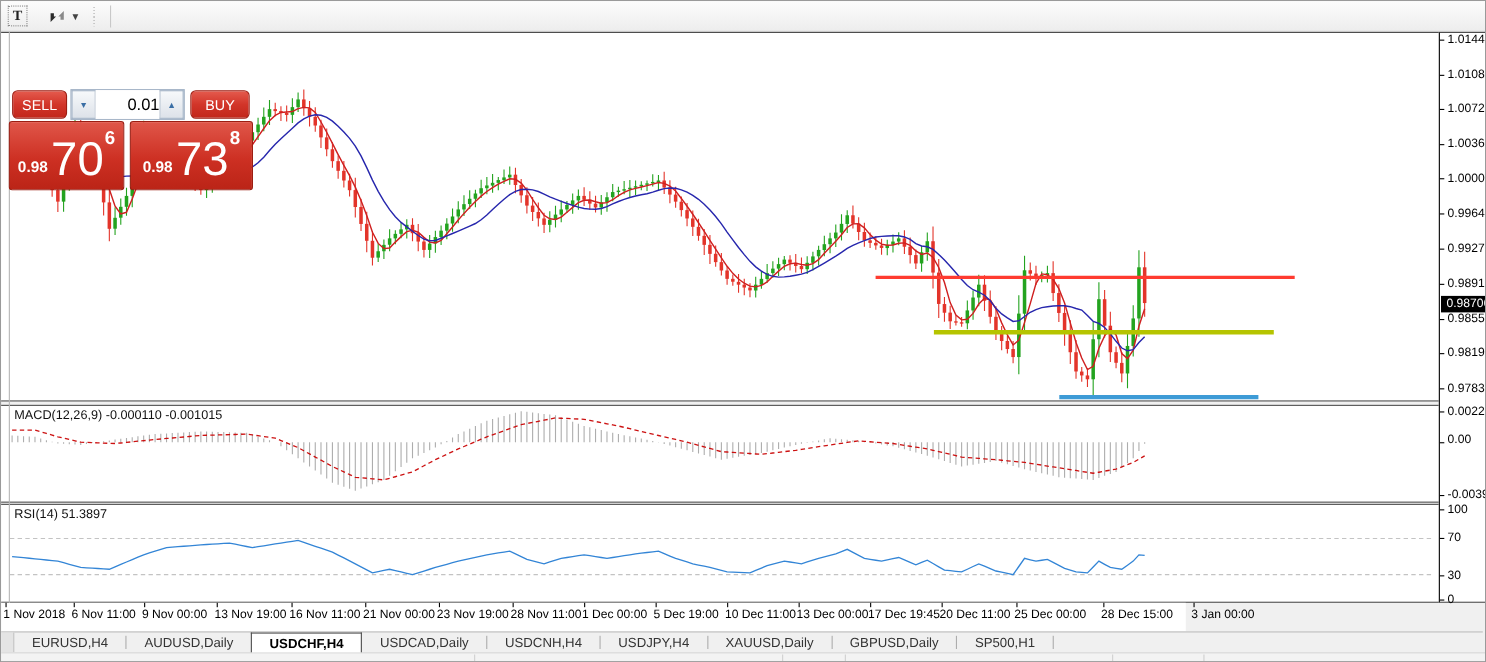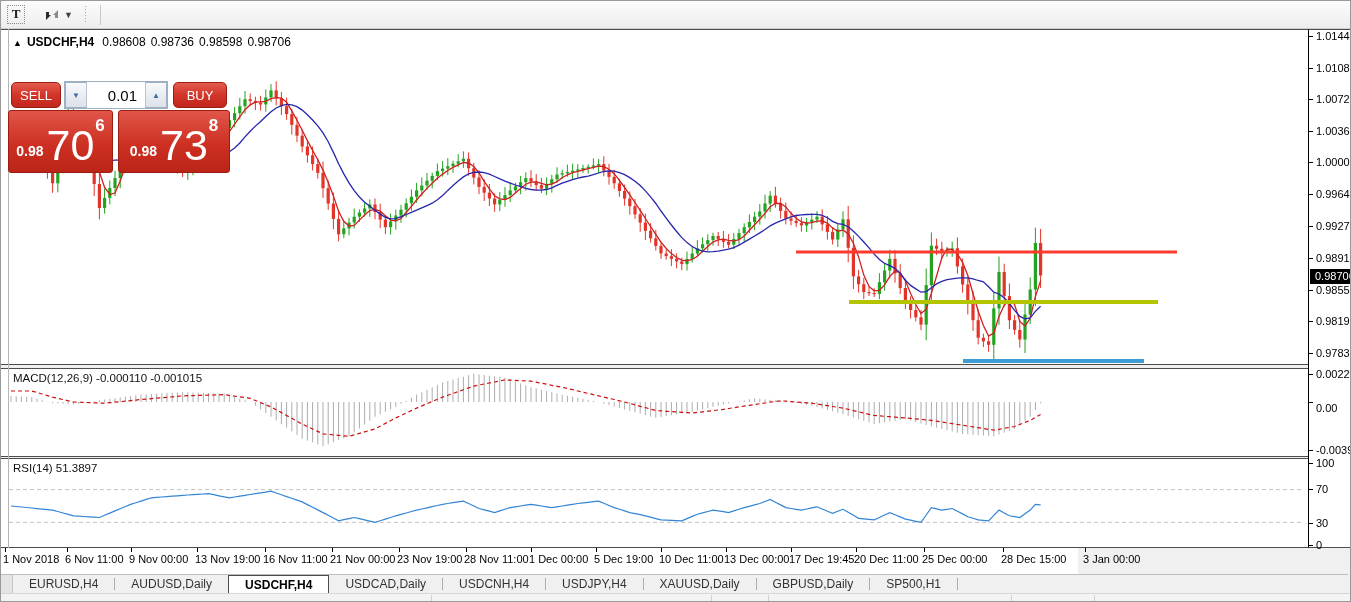--- a/index.html
+++ b/index.html
@@ -51,21 +51,21 @@
   
   .trade-panel { position:absolute; left:7px; top:48px; width:222px; height:95px; z-index:10; }
   .tp-btn { position:absolute; border:1px solid #9c1d12; border-radius:5px; color:#fff; font-size:13px; font-family:inherit;
     background:linear-gradient(180deg,#e45a4d 0%,#d23529 50%,#c2271b 100%); text-align:center; }
   .tp-sell { left:3px; top:4px; width:50px; height:26px; }
   .tp-buy  { left:165px; top:4px; width:54px; height:26px; }
   .tp-lot { position:absolute; left:56px; top:3px; width:104px; height:28px; display:flex; border:1px solid #9fb0c4; background:#fff; }
   .tp-spin { width:22px; height:100%; border:1px solid #9fb0c4; background:linear-gradient(#f7f9fb,#dde2e9); color:#3a6ea5; font-size:8px; font-family:inherit; }
   .tp-spin.dec { border-right:1px solid #b9c4d2; }
   .tp-spin.inc { border-left:1px solid #b9c4d2; }
-  .tp-input { flex:1; width:56px; border:none; outline:none; font-size:15px; text-align:right; padding-right:8px; font-family:inherit; color:#000; }
+  .tp-input { flex:1; width:56px; border:none; outline:none; font-size:15px; text-align:right; font-family:inherit; color:#000; }
   .tp-price { position:absolute; top:32px; height:63px; border:1px solid #9c1d12; border-radius:3px; color:#fff;
     background:linear-gradient(180deg,#e05649 0%,#cd3023 55%,#bb2417 100%);
     display:flex; align-items:flex-end; justify-content:center; padding-bottom:9px; cursor:pointer; }
   .tp-price-sell { left:0; width:105px; }
   .tp-price-buy  { left:110px; width:112px; }
   .tp-price .pp { font-size:14px; font-weight:bold; margin:0 3px 4px 0; }
   .tp-price .pb { font-size:43px; line-height:0.82; font-weight:500; }
   .tp-price .ps { font-size:17px; font-weight:bold; position:relative; top:-27px; margin-left:1px; }
 
   
@@ -94,23 +94,20 @@
         <path d="M2 12 L7 7 L5 7 L5 4 L2 4 Z" fill="#2b2b2b"></path>
         <path d="M14 2 L9 7 L11 7 L11 10 L14 10 Z" fill="#8a8a8a"></path>
       </svg>
     </div>
     <span class="caret">▼</span>
     <div class="drag-handle"></div>
     <div class="toolbar-sep"></div>
   </div>
 
   <div class="pane" id="pane-main">
-    <div class="chart-title">
-      <span class="collapse">▲</span><span class="sym">USDCHF,H4</span><span class="v">0.98608</span><span class="v">0.98736</span><span class="v">0.98598</span><span class="v">0.98706</span>
-    </div>
     <svg id="svg-main" width="1307" height="334">
         <line x1="10" y1="96.0" x2="10" y2="113.0" stroke="#e3342a" stroke-width="1"></line>
         <rect x="8.4" y="100.7" width="3.2" height="5.3" fill="#e3342a"></rect>
         <line x1="15.2" y1="98.6" x2="15.2" y2="112.5" stroke="#23a31f" stroke-width="1"></line>
         <rect x="13.6" y="102.8" width="3.2" height="3.2" fill="#23a31f"></rect>
         <line x1="20.4" y1="95.4" x2="20.4" y2="108.2" stroke="#23a31f" stroke-width="1"></line>
         <rect x="18.8" y="99.6" width="3.2" height="3.2" fill="#23a31f"></rect>
         <line x1="25.6" y1="91.9" x2="25.6" y2="107.0" stroke="#23a31f" stroke-width="1"></line>
         <rect x="24.0" y="96.4" width="3.2" height="3.2" fill="#23a31f"></rect>
         <line x1="30.8" y1="86.9" x2="30.8" y2="118.1" stroke="#e3342a" stroke-width="1"></line>
@@ -775,21 +772,21 @@
       <div class="scale-tick" style="top: 259.511px;"></div>
       <div class="scale-label" style="top: 253.511px;">0.98550</div>
       <div class="scale-tick" style="top: 291.09px;"></div>
       <div class="scale-label" style="top: 285.09px;">0.98190</div>
       <div class="scale-tick" style="top: 322.669px;"></div>
       <div class="scale-label" style="top: 316.669px;">0.97830</div>
       <div class="price-badge" style="top: 238.826px;">0.98706</div>
       <div class="scale-tick" style="top: 344px;"></div>
       <div class="scale-label" style="top: 338px;">0.002297</div>
       <div class="scale-tick" style="top: 372px;"></div>
-      <div class="scale-label" style="top: 372px;">0.00</div>
+      <div class="scale-label" style="top: 364px;">0.00</div>
       <div class="scale-tick" style="top: 420px;"></div>
       <div class="scale-label" style="top: 414px;">-0.003904</div>
       <div class="scale-tick" style="top: 433px;"></div>
       <div class="scale-label" style="top: 427px;">100</div>
       <div class="scale-tick" style="top: 459px;"></div>
       <div class="scale-label" style="top: 453px;">70</div>
       <div class="scale-tick" style="top: 493px;"></div>
       <div class="scale-label" style="top: 487px;">30</div>
       <div class="scale-tick" style="top: 515px;"></div>
       <div class="scale-label" style="top: 509px;">0</div>

